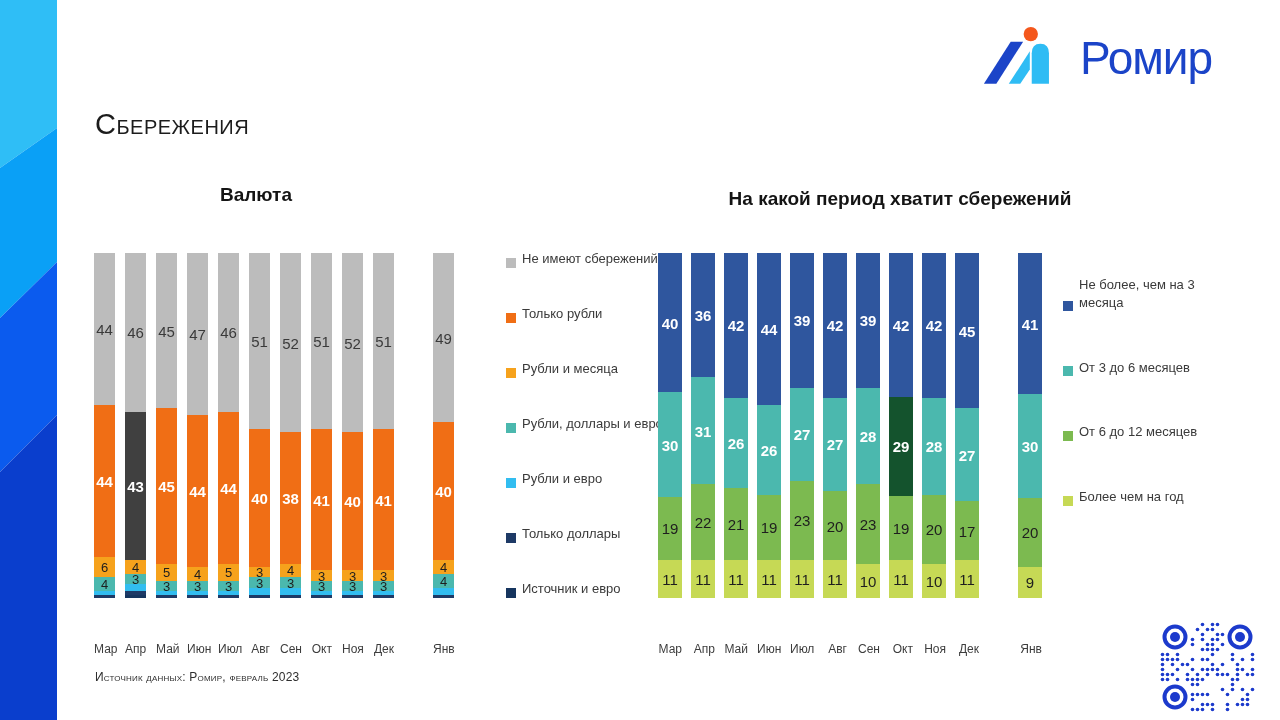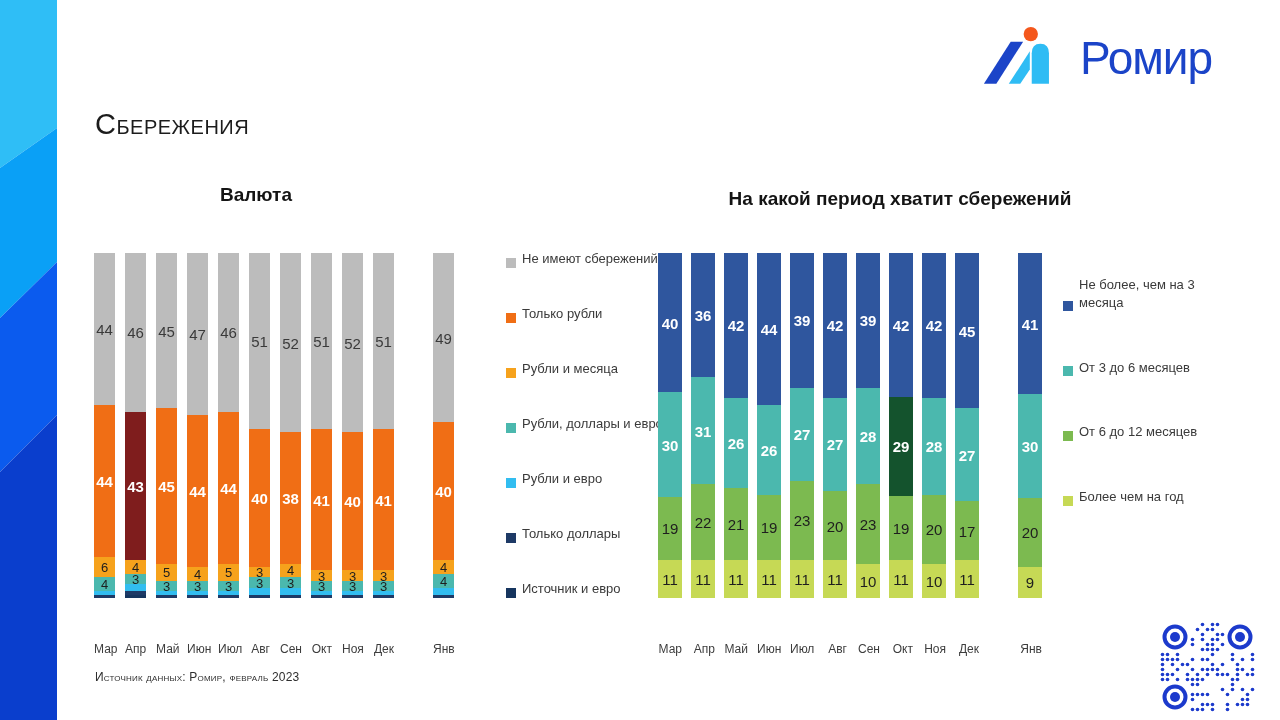--- a/index.html
+++ b/index.html
@@ -101,21 +101,21 @@
         <div class="bar">
           <div class="seg" style="height: 1%; background: rgb(22, 53, 94);"></div>
           <div class="seg" style="height: 1%; background: rgb(30, 58, 102);"></div>
           <div class="seg" style="height: 2%; background: rgb(50, 189, 240);"></div>
           <div class="seg" style="height: 3%; background: rgb(75, 184, 174);">
             <div class="lbl lbl-small">3</div>
           </div>
           <div class="seg" style="height: 4%; background: rgb(246, 162, 28);">
             <div class="lbl lbl-small">4</div>
           </div>
-          <div class="seg" style="height: 43%; background: #7f1d1d;">
+          <div class="seg" style="height: 43%; background: #404040;">
             <div class="lbl lbl-white">43</div>
           </div>
           <div class="seg" style="height: 46%; background: rgb(188, 188, 188);">
             <div class="lbl lbl-plain">46</div>
           </div>
         </div>
         <div class="cat">Апр</div>
       </div>
       <div class="col">
         <div class="bar">

